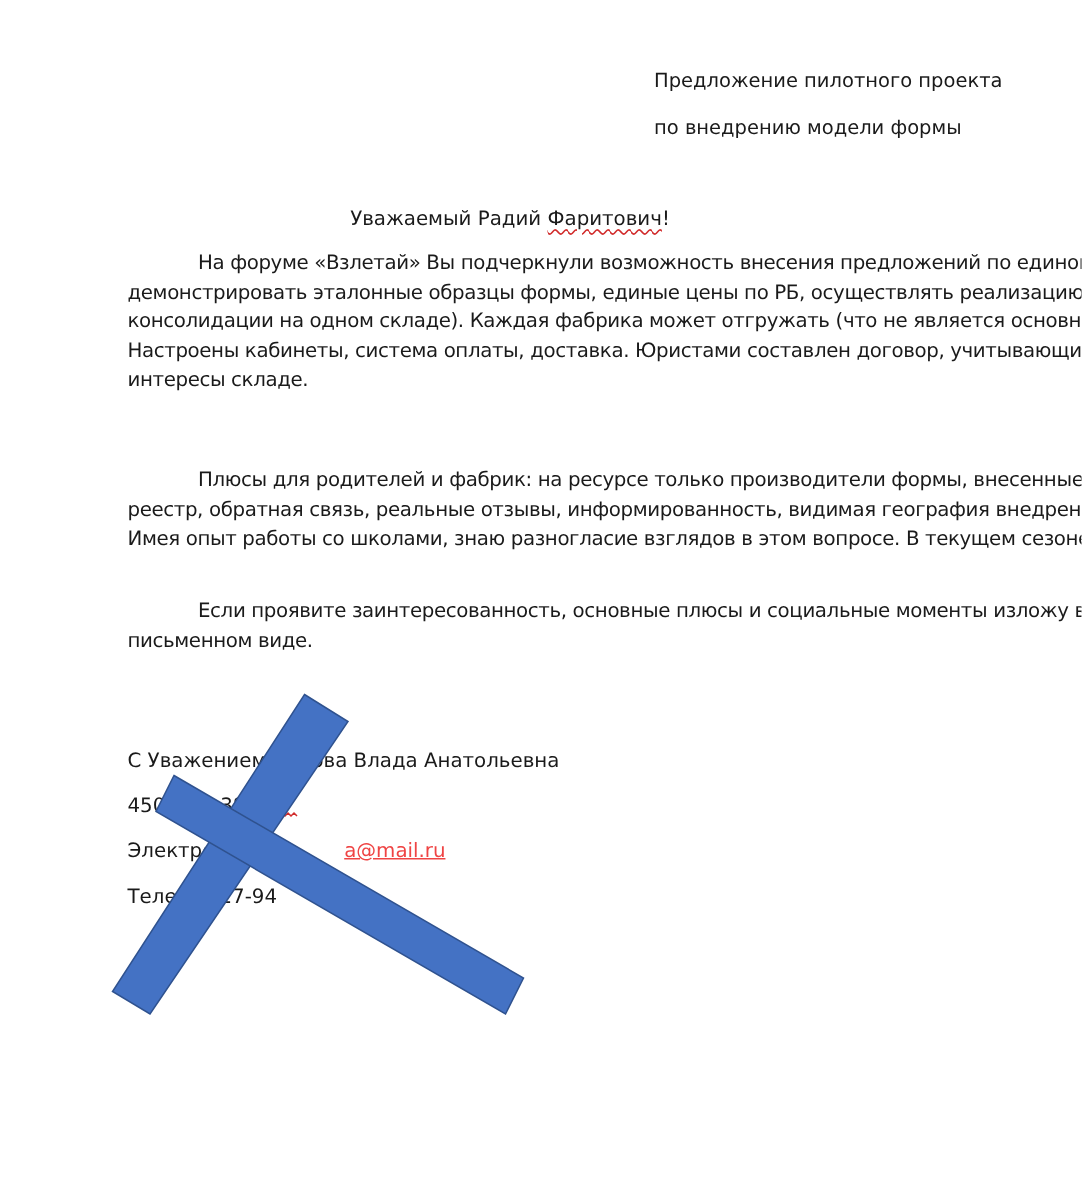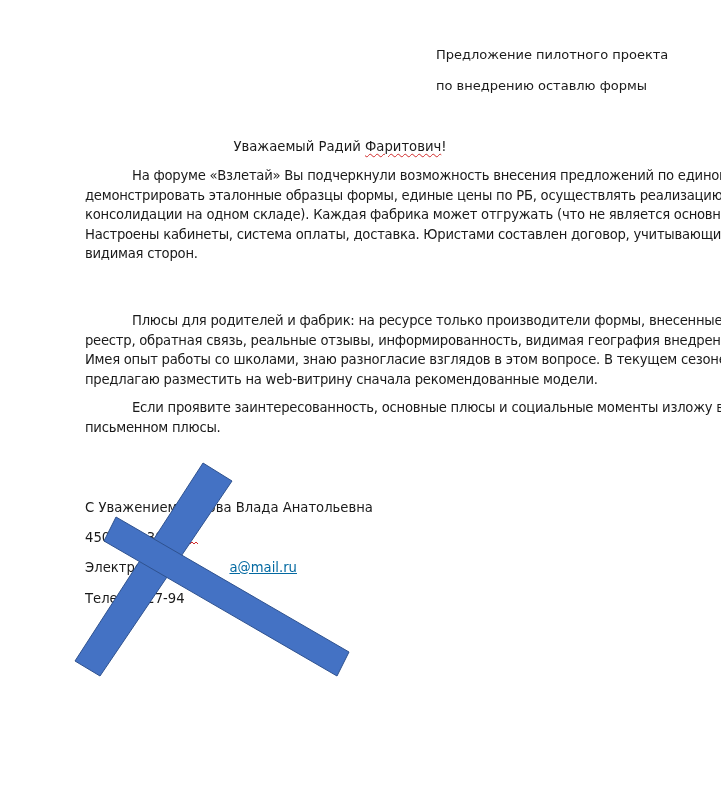--- a/index.html
+++ b/index.html
@@ -12,50 +12,49 @@
   .header-line { left: 436px; font-size: 13px; }
   .greeting { left: 0; width: 652px; top: 139px; text-align: center; font-size: 13.2px; padding-left: 28px; box-sizing: border-box; }
   .para { position: absolute; left: 85px; width: 625px; font-size: 13.2px; line-height: 19.5px; letter-spacing: -0.25px; }
   .para .line { display: block; white-space: nowrap; }
   .para .indent { padding-left: 47px; }
   .squiggle {
     text-decoration: underline wavy #d12b2b;
     text-decoration-thickness: 1px;
     text-underline-offset: 2px;
   }
-  .link { color: #0369a1; text-decoration: underline; }
+  .link { color: #ef4444; text-decoration: underline; }
   .sig { left: 85px; font-size: 13.2px; }
   svg.overlay { position: absolute; left: 0; top: 0; }
 </style>
 </head>
 <body>
 
 <div class="abs header-line" style="top:47px;">Предложение пилотного проекта</div>
-<div class="abs header-line" style="top:78px;">по внедрению оставлю формы</div>
+<div class="abs header-line" style="top:78px;">по внедрению модели формы</div>
 
 <div class="abs greeting"><span>Уважаемый Радий </span><span class="squiggle">Фаритович</span><span>!</span></div>
 
 <div class="para" style="top:166px;">
   <span class="line indent">На форуме «Взлетай» Вы подчеркнули возможность внесения предложений по единой</span>
   <span class="line">демонстрировать эталонные образцы формы, единые цены по РБ, осуществлять реализацию (без</span>
   <span class="line">консолидации на одном складе). Каждая фабрика может отгружать (что не является основным и</span>
   <span class="line">Настроены кабинеты, система оплаты, доставка. Юристами составлен договор, учитывающий</span>
-  <span class="line">видимая сторон.</span>
+  <span class="line">интересы складе.</span>
 </div>
 
 <div class="para" style="top:311px;">
   <span class="line indent">Плюсы для родителей и фабрик: на ресурсе только производители формы, внесенные в</span>
   <span class="line">реестр, обратная связь, реальные отзывы, информированность, видимая география внедрения.</span>
   <span class="line">Имея опыт работы со школами, знаю разногласие взглядов в этом вопросе. В текущем сезоне</span>
-  <span class="line">предлагаю разместить на web-витрину сначала рекомендованные модели.</span>
 </div>
 
 <div class="para" style="top:398px;">
   <span class="line indent">Если проявите заинтересованность, основные плюсы и социальные моменты изложу во</span>
-  <span class="line">письменном плюсы.</span>
+  <span class="line">письменном виде.</span>
 </div>
 
 <div class="abs sig" style="top:500px;">С Уважением, Б        лова Влада Анатольевна</div>
 <div class="abs sig" style="top:530px;"><span>450         Уф        - 38</span></div>
 <div class="abs sig" style="top:560px;"><span>Электрон</span><span style="display:inline-block;width:78px;"></span><a class="link">а@mail.ru</a></div>
 <div class="abs sig" style="top:591px;">Телеф        -927-94</div>
 
 <svg class="overlay" width="721" height="794" style="pointer-events:none;">
   <path d="M186 544 l2 -2 l2 2 l2 -2 l2 2 l2 -2 l2 2" stroke="#d12b2b" stroke-width="1" fill="none"></path>
 </svg>

